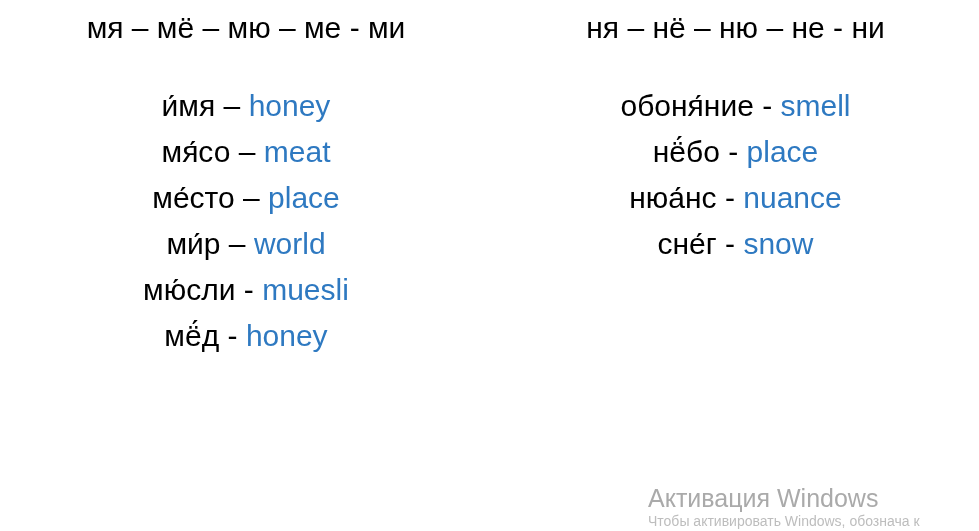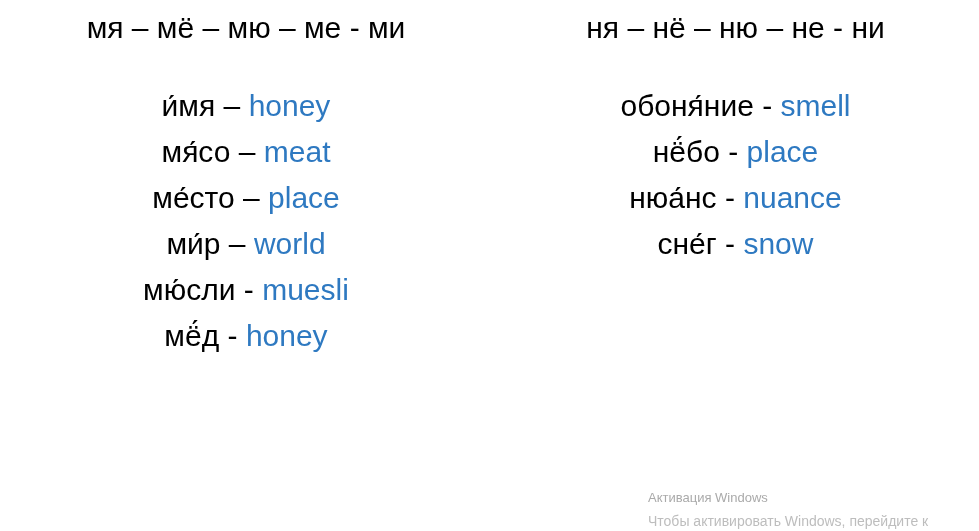--- a/index.html
+++ b/index.html
@@ -58,21 +58,21 @@
   .sep { color: #000000; }
   .en { color: #2e79c1; }
   .watermark {
     position: absolute;
     left: 648px;
     top: 486px;
     text-align: left;
     pointer-events: none;
   }
   .watermark-line1 {
-    font-size: 13px;
+    font-size: 25px;
     line-height: 24px;
     color: #aaaaaa;
   }
   .watermark-line2 {
     margin-top: 2px;
     font-size: 14px;
     line-height: 18px;
     color: #bdbdbd;
     white-space: nowrap;
   }
@@ -144,16 +144,16 @@
           <span class="sep">-</span>
           <span class="en">snow</span>
         </div>
       </div>
     </div>
 
   </div>
 
   <div class="watermark">
     <div class="watermark-line1">Активация Windows</div>
-    <div class="watermark-line2">Чтобы активировать Windows, перейдите к</div>
+    <div class="watermark-line2">Чтобы активировать Windows, обознача к</div>
   </div>
 
 </div>
 
 </body></html>

